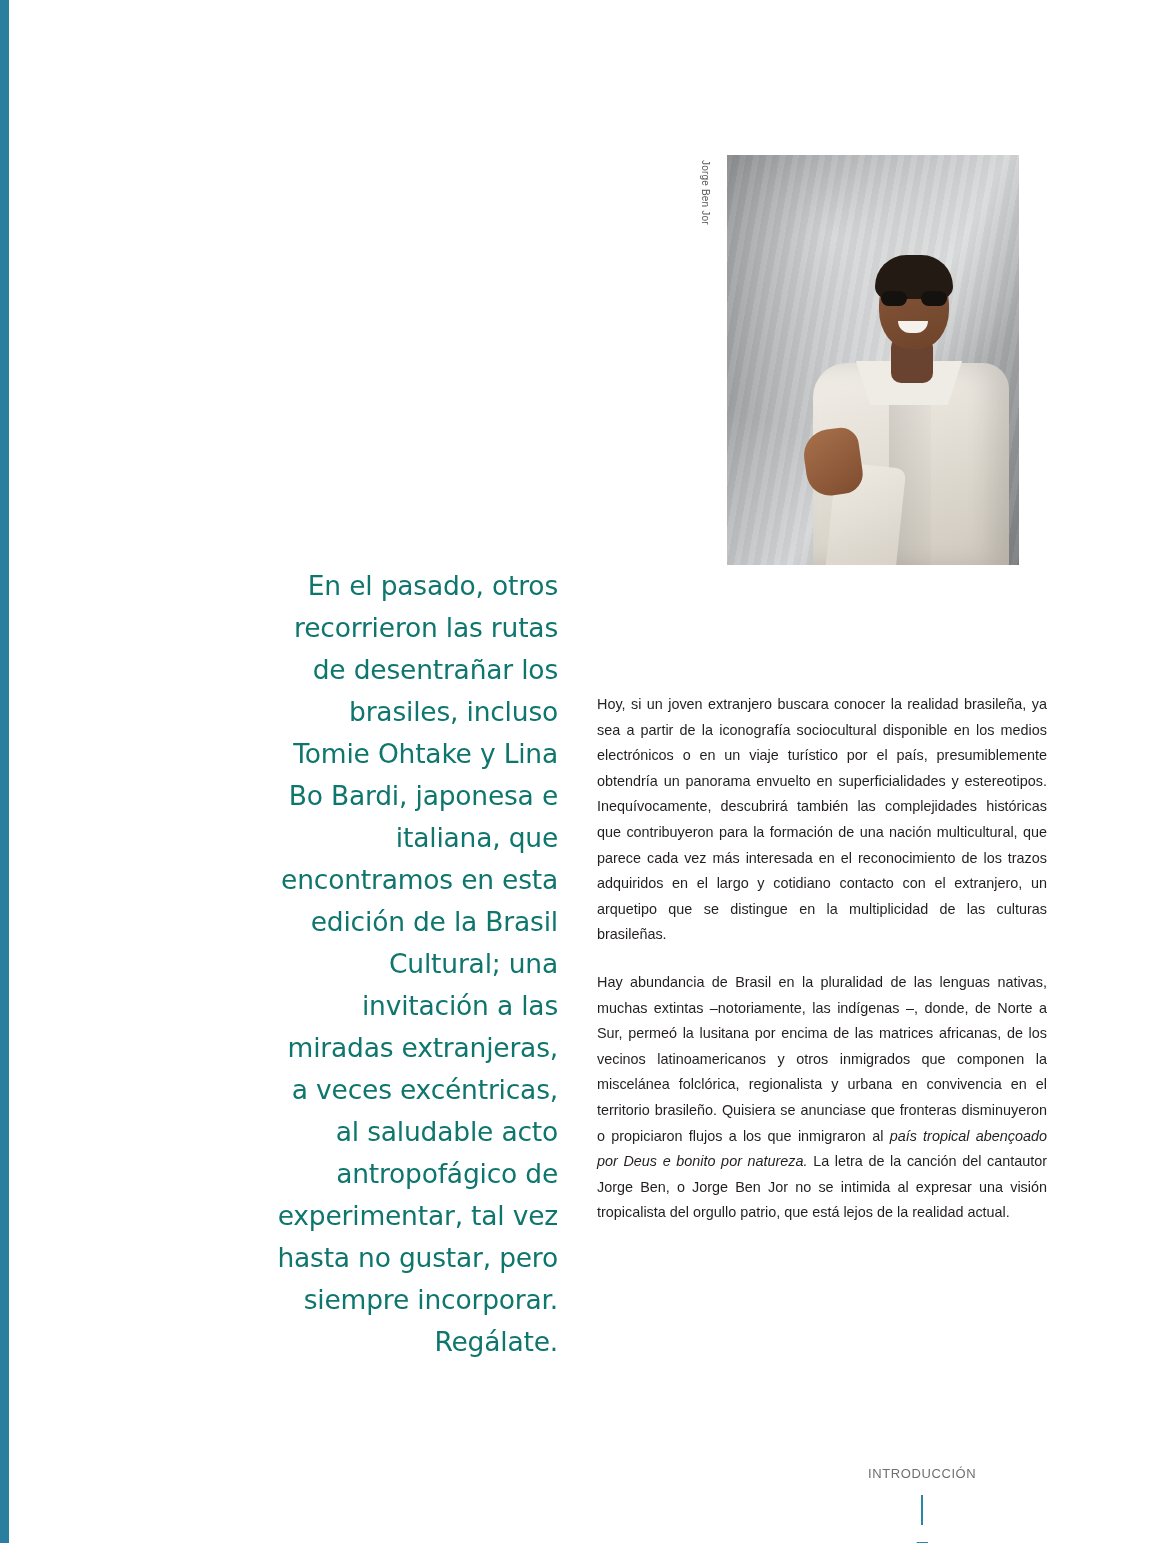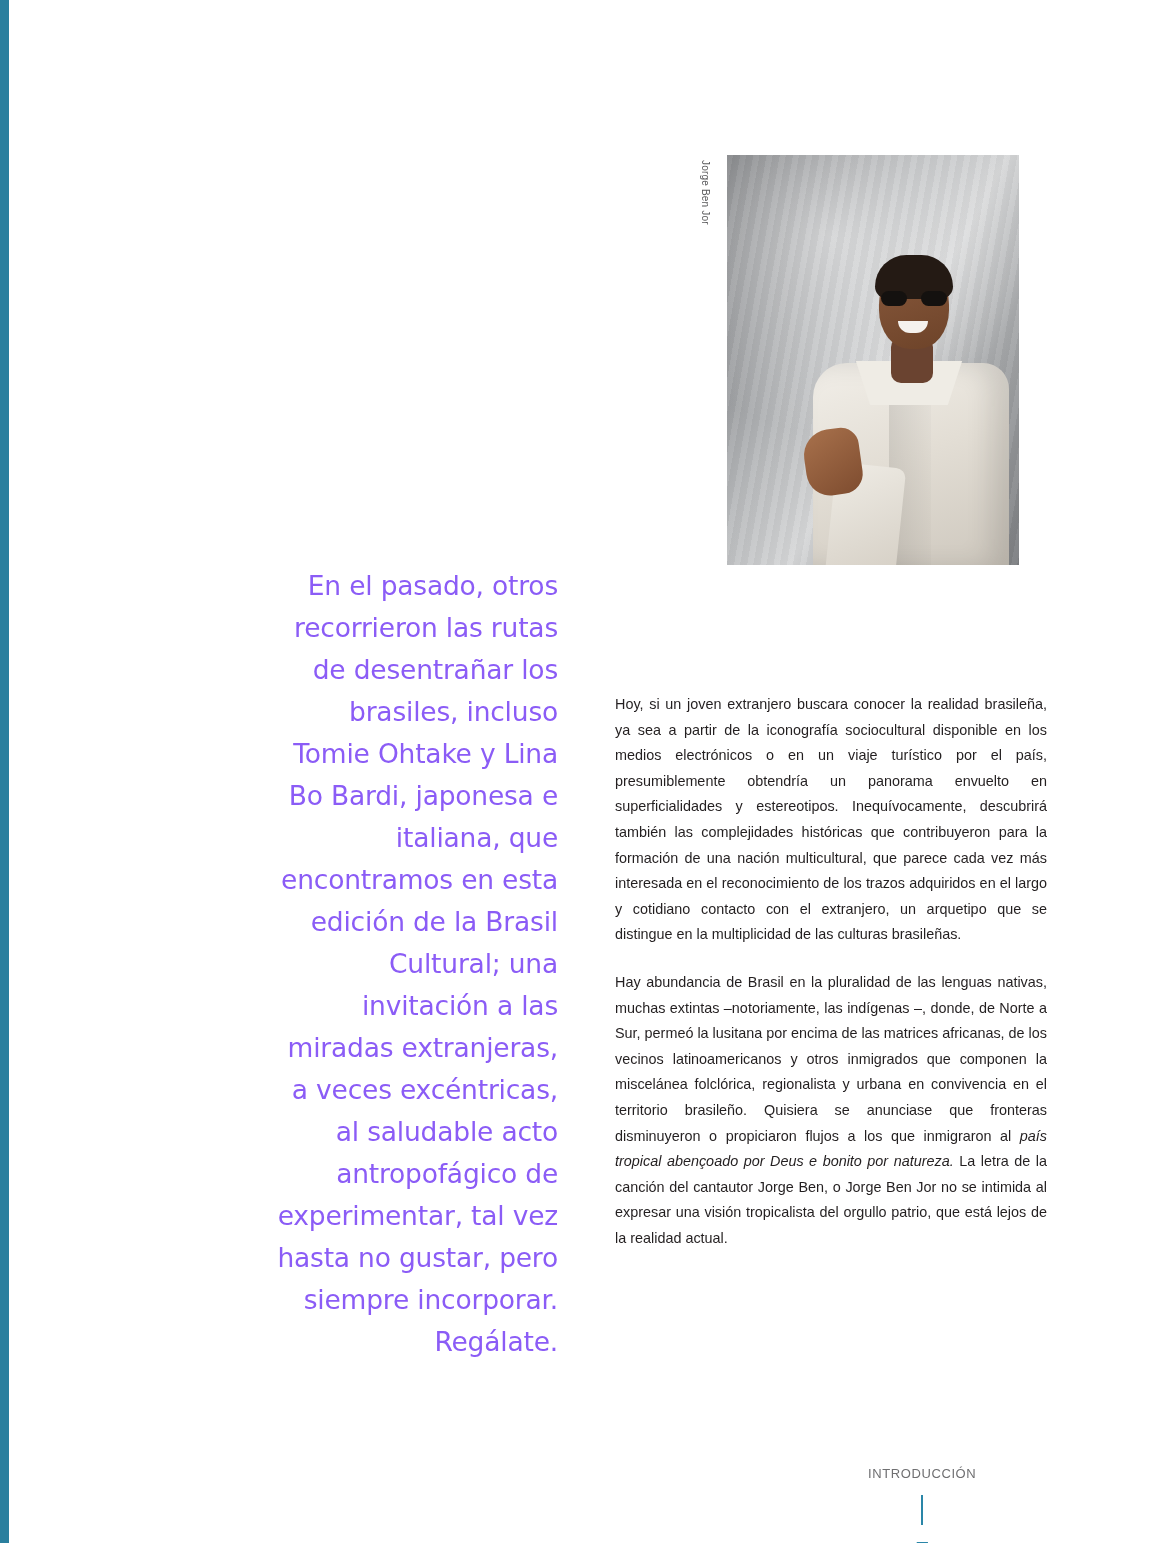--- a/index.html
+++ b/index.html
@@ -25,21 +25,21 @@
     background: #2a7f9e;
   }
 
   
   .pullquote {
     position: absolute;
     left: 268px;
     top: 565px;
     width: 290px;
     text-align: right;
-    color: #8b5cf6;
+    color: #0f766e;
     font-family: "DejaVu Sans", sans-serif;
     font-size: 26.5px;
     line-height: 42px;
     font-weight: 400;
     letter-spacing: -0.2px;
   }
 
   
   .photo-wrap {
     position: absolute;
@@ -188,21 +188,21 @@
     font-weight: 400;
     letter-spacing: 0.1px;
     margin: 0 0 22px 0;
   }
   .body-p {
     color: #231f20;
     font-family: "Liberation Sans", sans-serif;
     font-size: 14.4px;
     line-height: 25.6px;
     text-align: justify;
-    margin: 0 0 22px 18px;
+    margin: 0 0 22px 0;
   }
   .body-p em { font-style: italic; }
 
   
   .footer {
     position: absolute;
     left: 868px;
     top: 1466px;
     display: flex;
     align-items: center;

